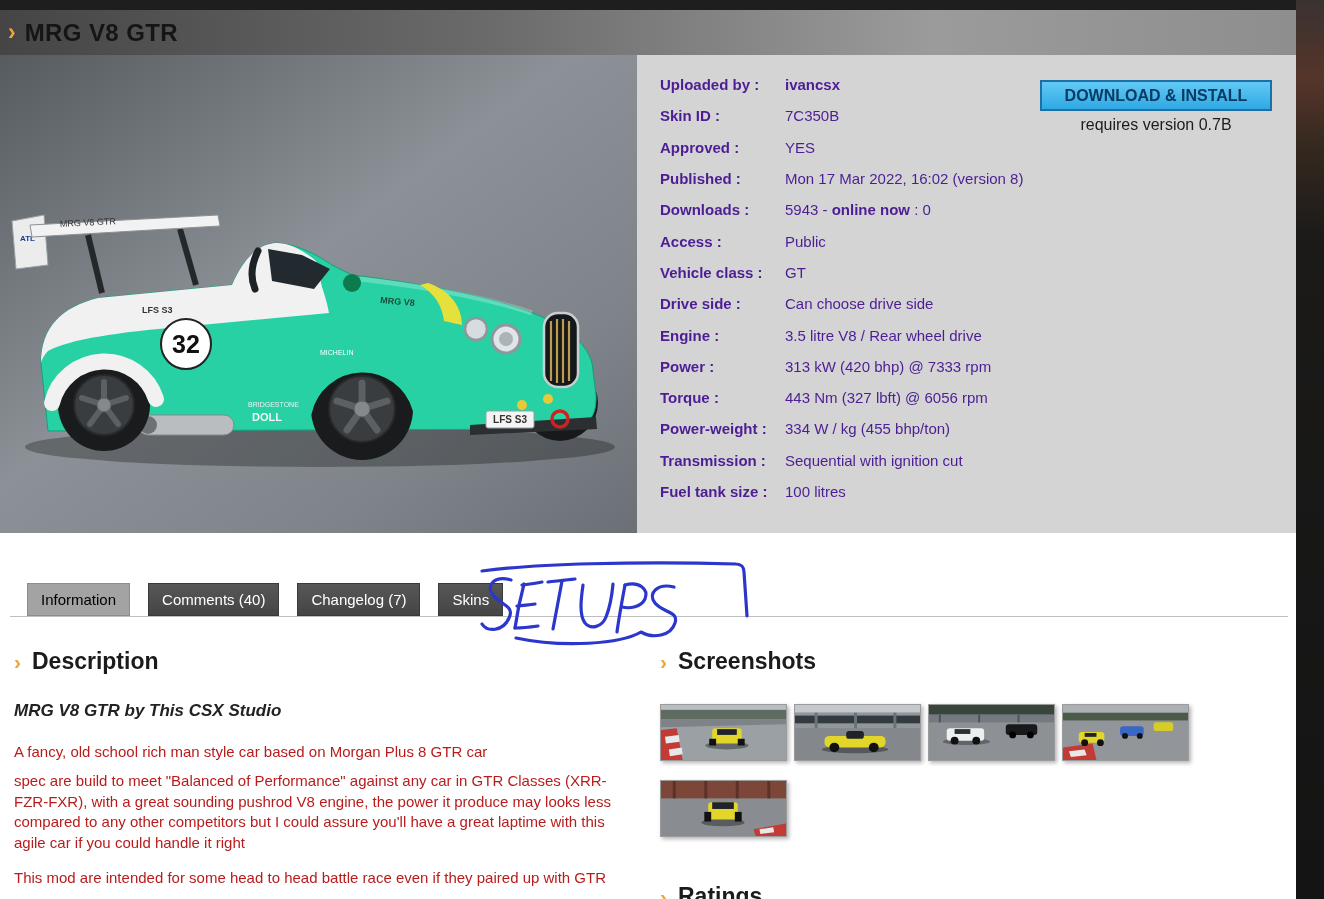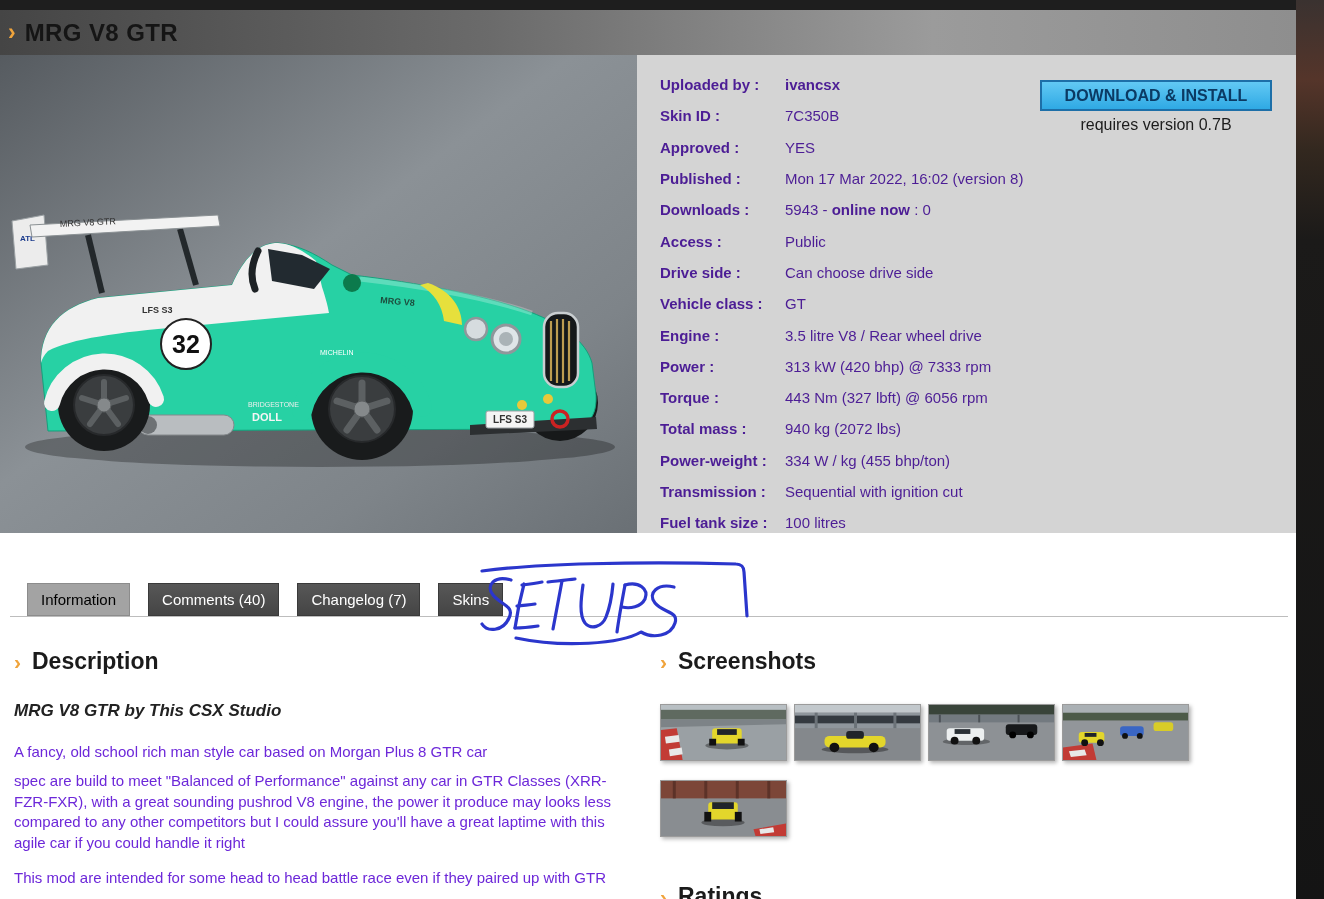--- a/index.html
+++ b/index.html
@@ -46,21 +46,21 @@
 
   
   .scribble { position:absolute; left:478px; top:544px; z-index:3; }
 
   
   h2.sec { font-size:23px; font-weight:bold; color:#1b1b1b; display:flex; gap:11px; align-items:baseline; }
   h2.sec .chev { color:#f0a43c; font-size:21px; }
 
   .desc { position:absolute; left:14px; top:638px; width:620px; }
   .desc .subtitle { margin-top:26px; font-size:17px; font-style:italic; font-weight:bold; color:#222; }
-  .desc p.body { font-size:15px; line-height:20.8px; color:#6d28d9; }
+  .desc p.body { font-size:15px; line-height:20.8px; color:#b91c1c; }
   .desc p.p1 { margin-top:21px; }
   .desc p.p2 { margin-top:8px; }
   .desc p.p3 { margin-top:14px; }
 
   .screens { position:absolute; left:660px; top:638px; width:630px; }
   .thumb-grid { margin-top:29px; display:flex; flex-wrap:wrap; gap:19px 7px; width:540px; }
   .thumb { width:127px; height:57px; border:1px solid #9b9b9b; background:#888;
     box-shadow:2px 2px 4px rgba(0,0,0,.3); cursor:pointer; flex:none; }
   .thumb svg { display:block; width:125px; height:55px; }
   .ratings-h { margin-top:46px; }
@@ -207,42 +207,38 @@
       </div>
       <div class="drow">
         <span class="dlabel">Downloads :</span>
         <span class="dvalue"><span>5943 - </span><b>online now</b><span> : 0</span></span>
       </div>
       <div class="drow">
         <span class="dlabel">Access :</span>
         <span class="dvalue">Public</span>
       </div>
       <div class="drow">
+        <span class="dlabel">Vehicle class :</span>
+        <span class="dvalue">GT</span>
+      </div>
+      <div class="drow">
         <span class="dlabel">Drive side :</span>
         <span class="dvalue">Can choose drive side</span>
       </div>
       <div class="drow">
-        <span class="dlabel">Vehicle class :</span>
-        <span class="dvalue">GT</span>
-      </div>
-      <div class="drow">
         <span class="dlabel">Engine :</span>
         <span class="dvalue">3.5 litre V8 / Rear wheel drive</span>
       </div>
       <div class="drow">
         <span class="dlabel">Power :</span>
         <span class="dvalue">313 kW (420 bhp) @ 7333 rpm</span>
       </div>
       <div class="drow">
         <span class="dlabel">Torque :</span>
         <span class="dvalue">443 Nm (327 lbft) @ 6056 rpm</span>
-      </div>
-      <div class="drow">
-        <span class="dlabel">Total mass :</span>
-        <span class="dvalue">940 kg (2072 lbs)</span>
       </div>
       <div class="drow">
         <span class="dlabel">Power-weight :</span>
         <span class="dvalue">334 W / kg (455 bhp/ton)</span>
       </div>
       <div class="drow">
         <span class="dlabel">Transmission :</span>
         <span class="dvalue">Sequential with ignition cut</span>
       </div>
       <div class="drow">

